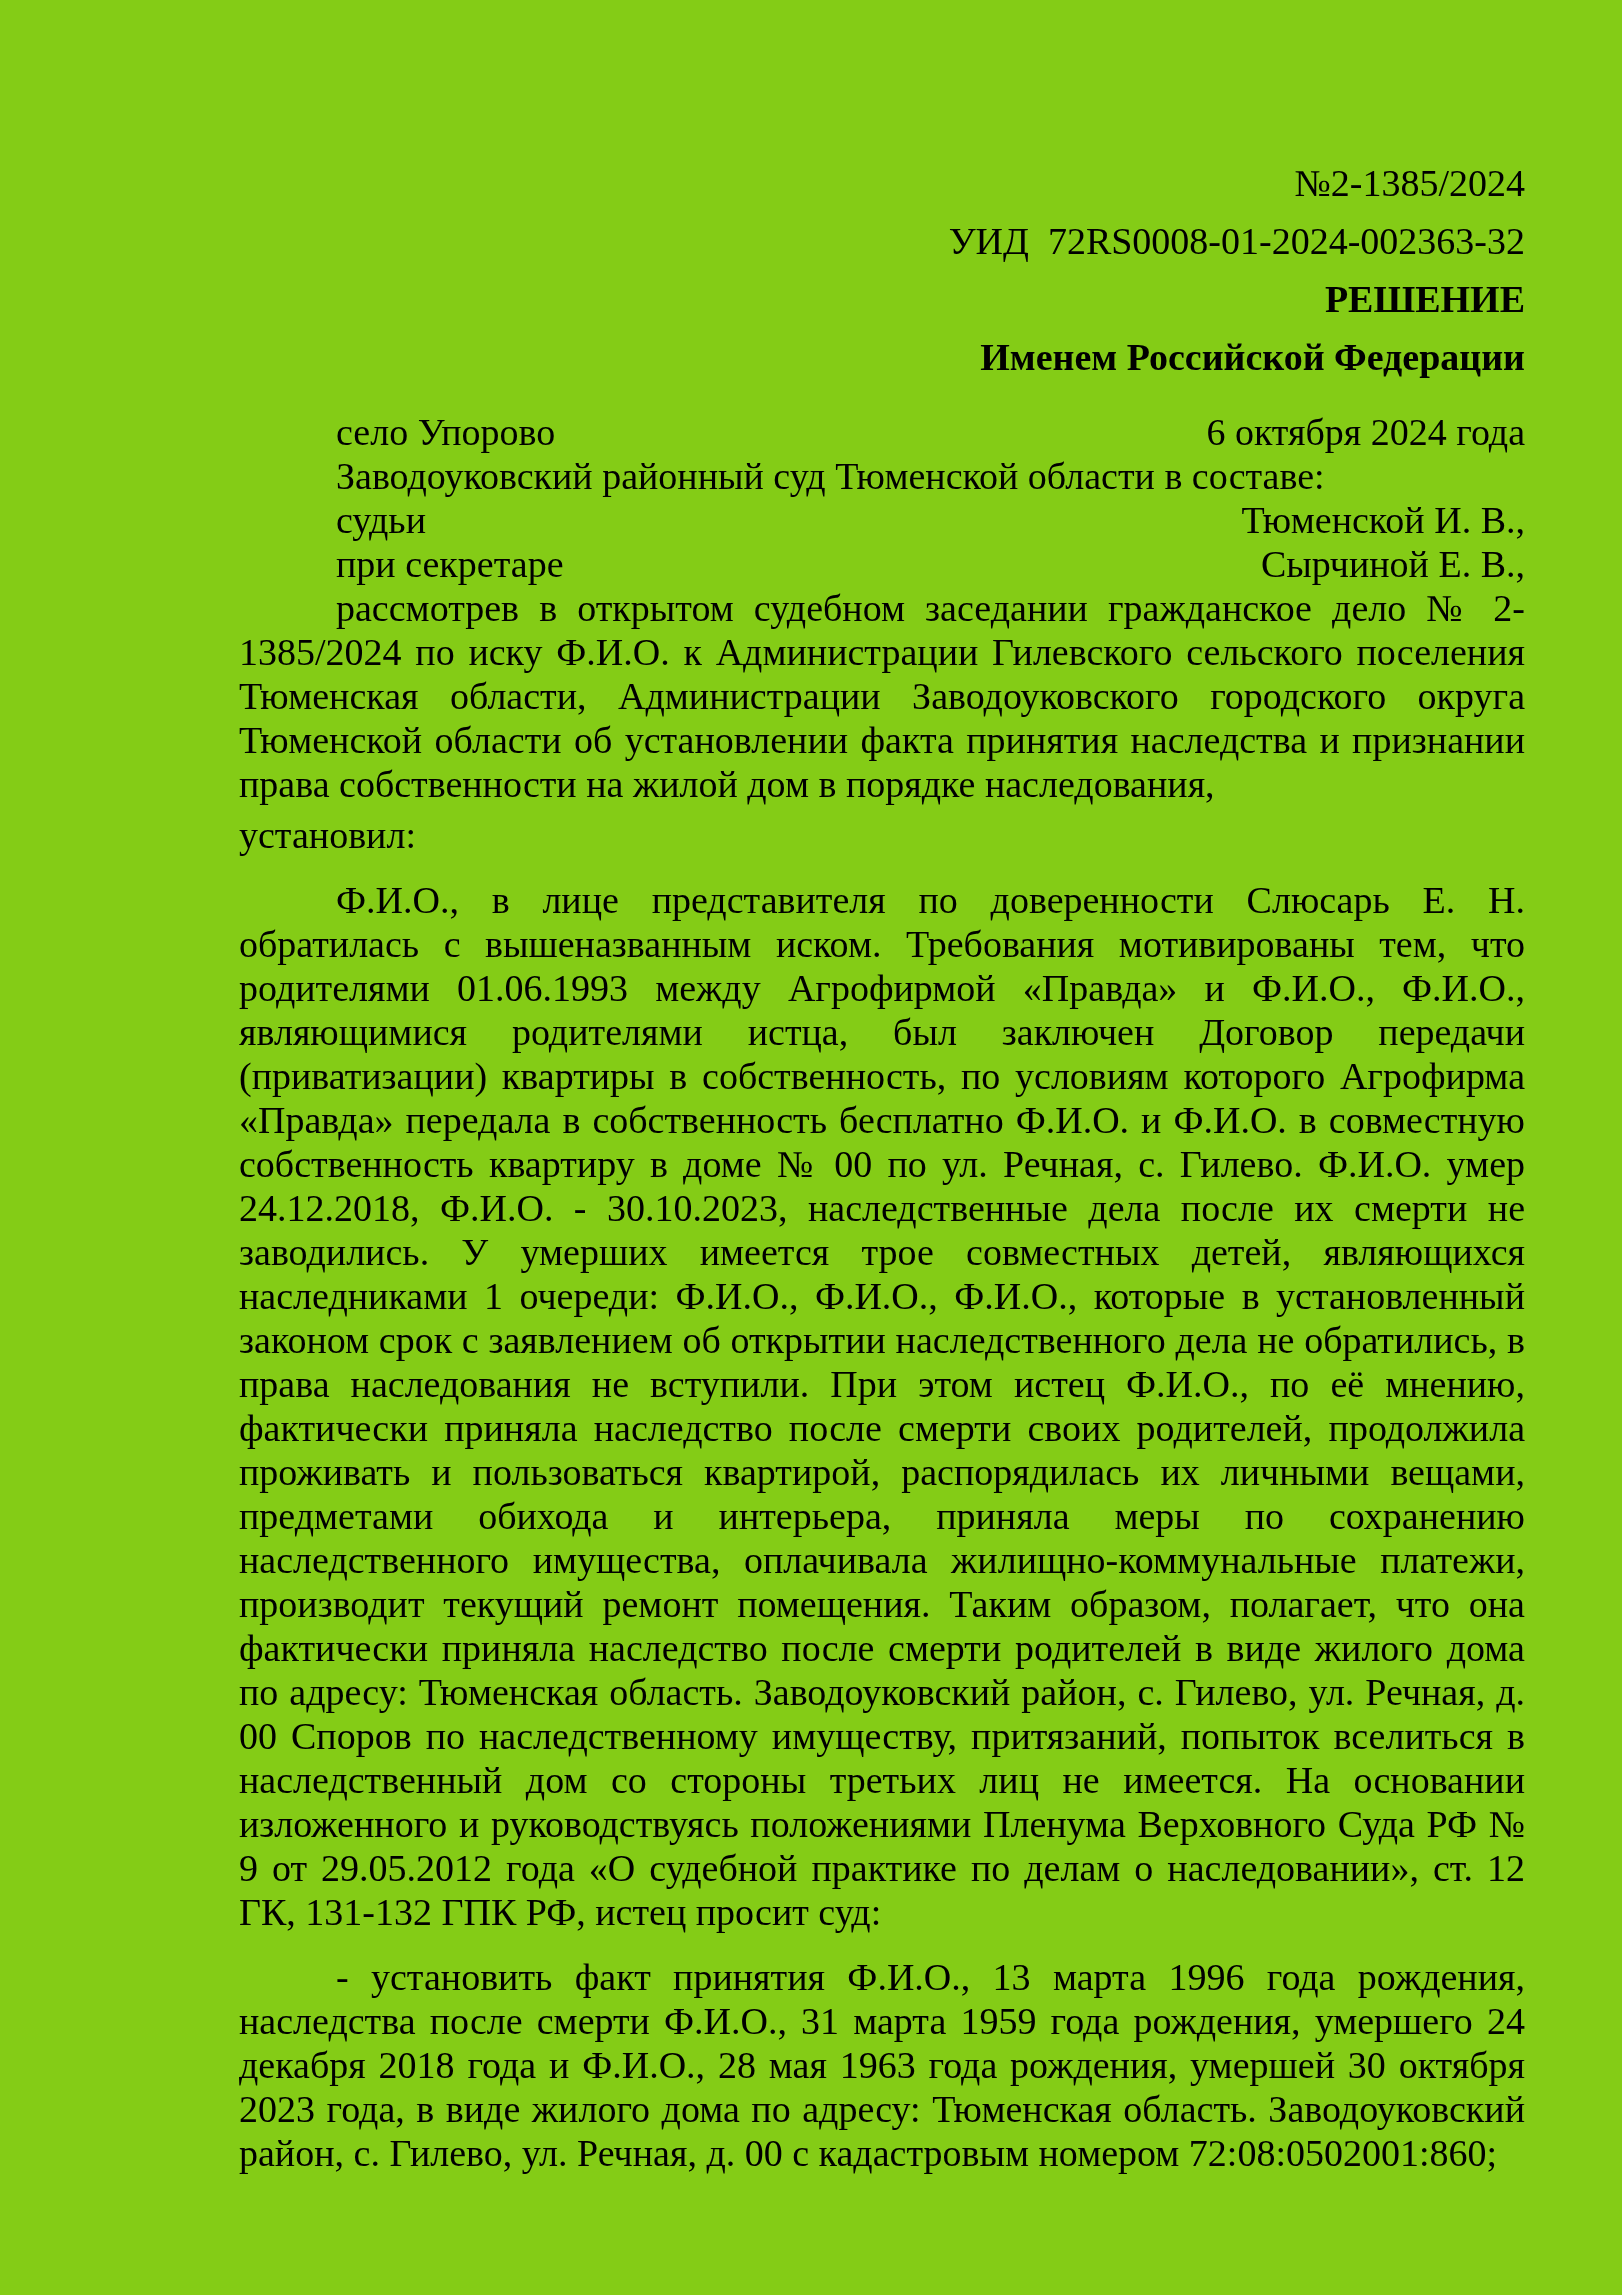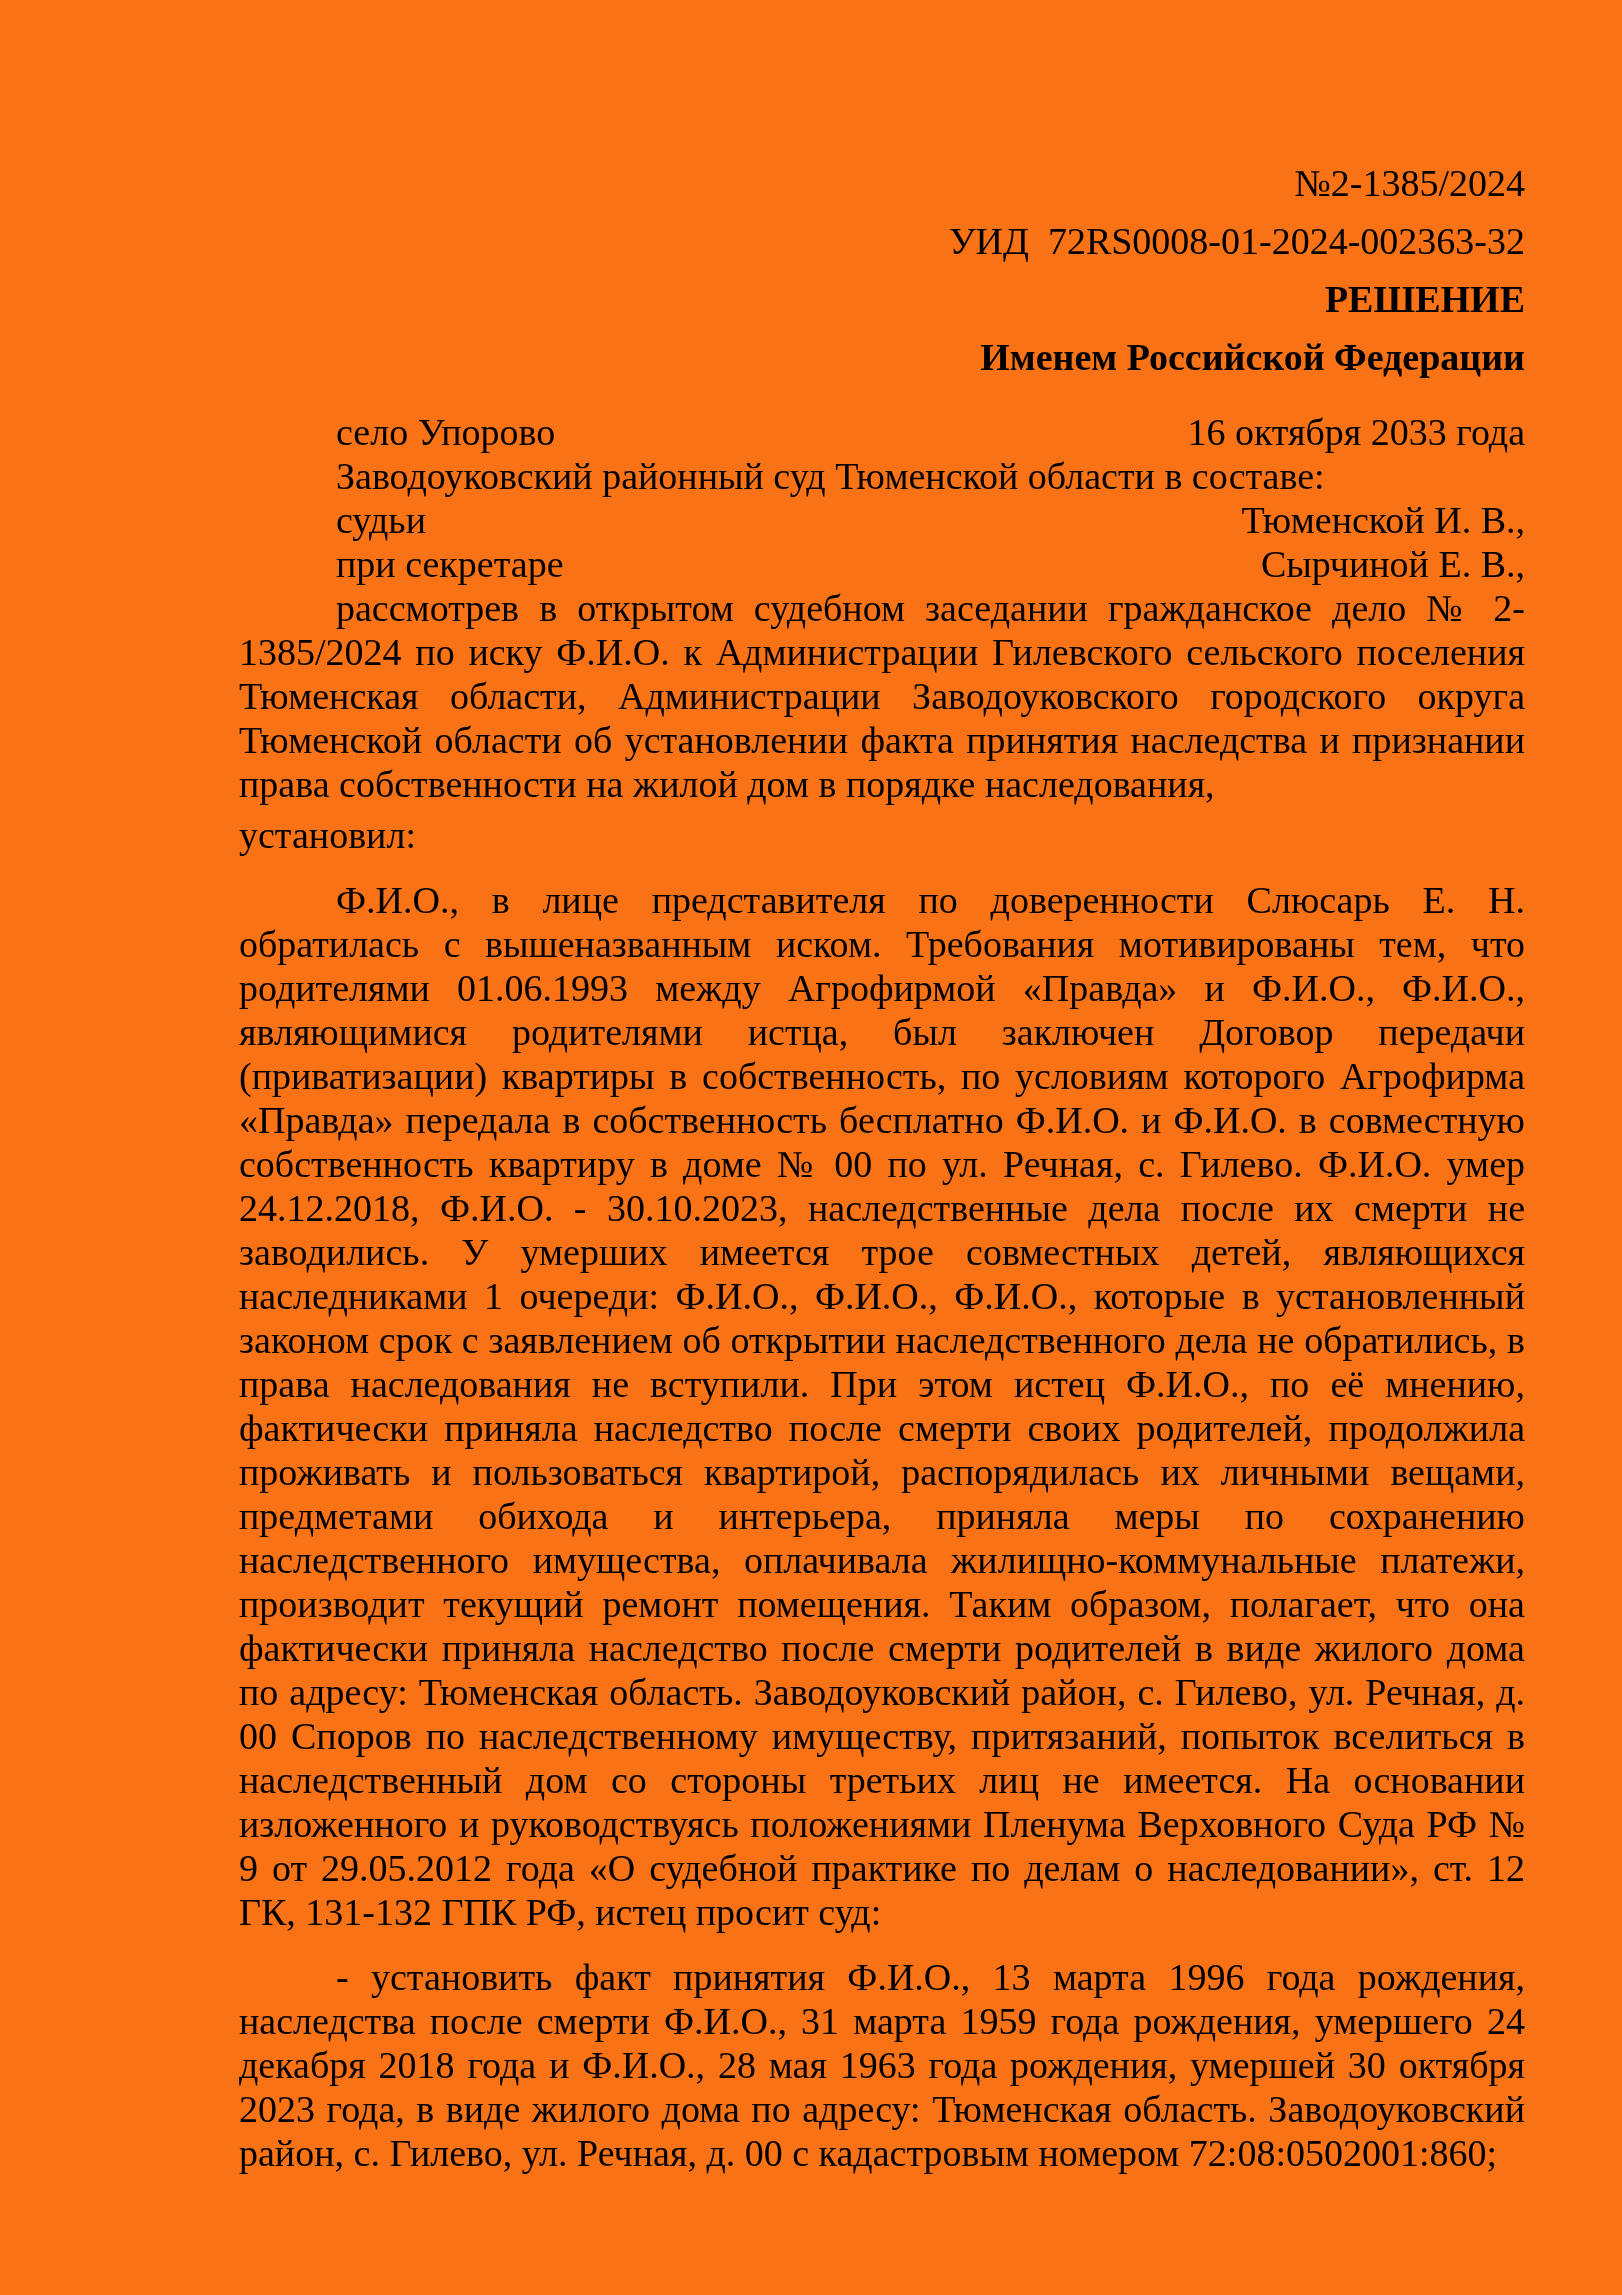--- a/index.html
+++ b/index.html
@@ -2,21 +2,21 @@
 <html lang="ru" style="font-size:10.5px"><head>
 <meta charset="utf-8">
 <style>
   * { box-sizing: border-box; }
   html, body { margin: 0; padding: 0; background: #ffffff; }
 
   .page {
     position: relative;
     width: 1622px;
     height: 2295px;
-    background: #f97316;
+    background: #84cc16;
     color: #000000;
     font-family: "Liberation Serif", "DejaVu Serif", serif;
     font-size: 38px;
     line-height: 44px;
     padding: 154px 97px 0 239px;
     overflow: hidden;
   }
 
   p { margin: 0; }
 
@@ -56,21 +56,21 @@
   <div class="hdr-line">№2-1385/2024</div>
 
   <div class="hdr-line">УИД  72RS0008-01-2024-002363-32</div>
 
   <div class="title-line">РЕШЕНИЕ</div>
 
   <div class="title-line">Именем Российской Федерации</div>
 
   <div class="tab-row first-row">
     <span class="lead">село Упорово</span>
-    <span>16 октября 2033 года</span>
+    <span>6 октября 2024 года</span>
   </div>
 
   <p class="indent">Заводоуковский районный суд Тюменской области в составе:</p>
 
   <div class="tab-row">
     <span class="lead">судьи</span>
     <span>Тюменской И. В.,</span>
   </div>
 
   <div class="tab-row">

